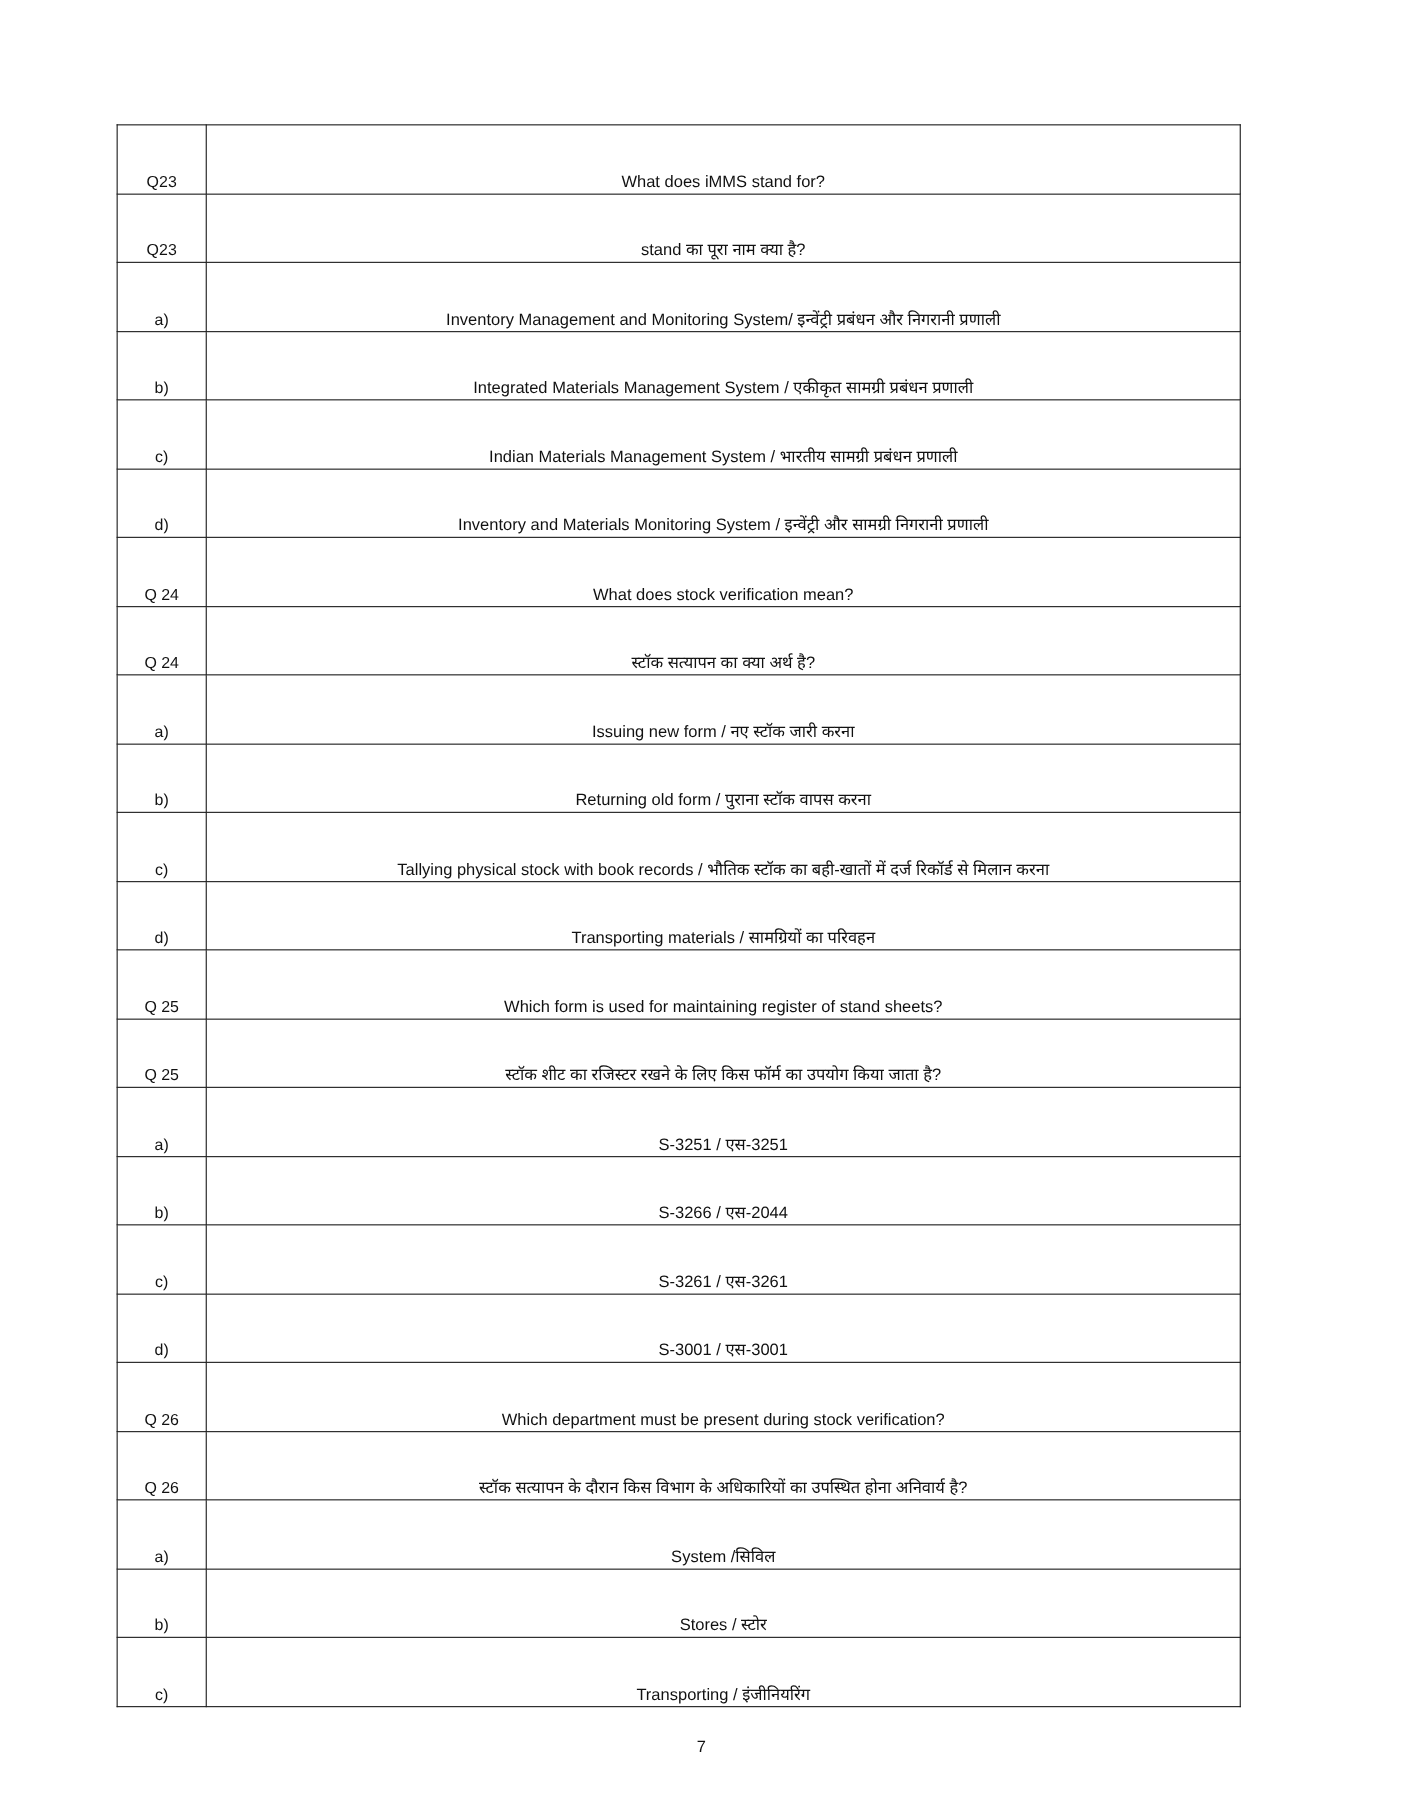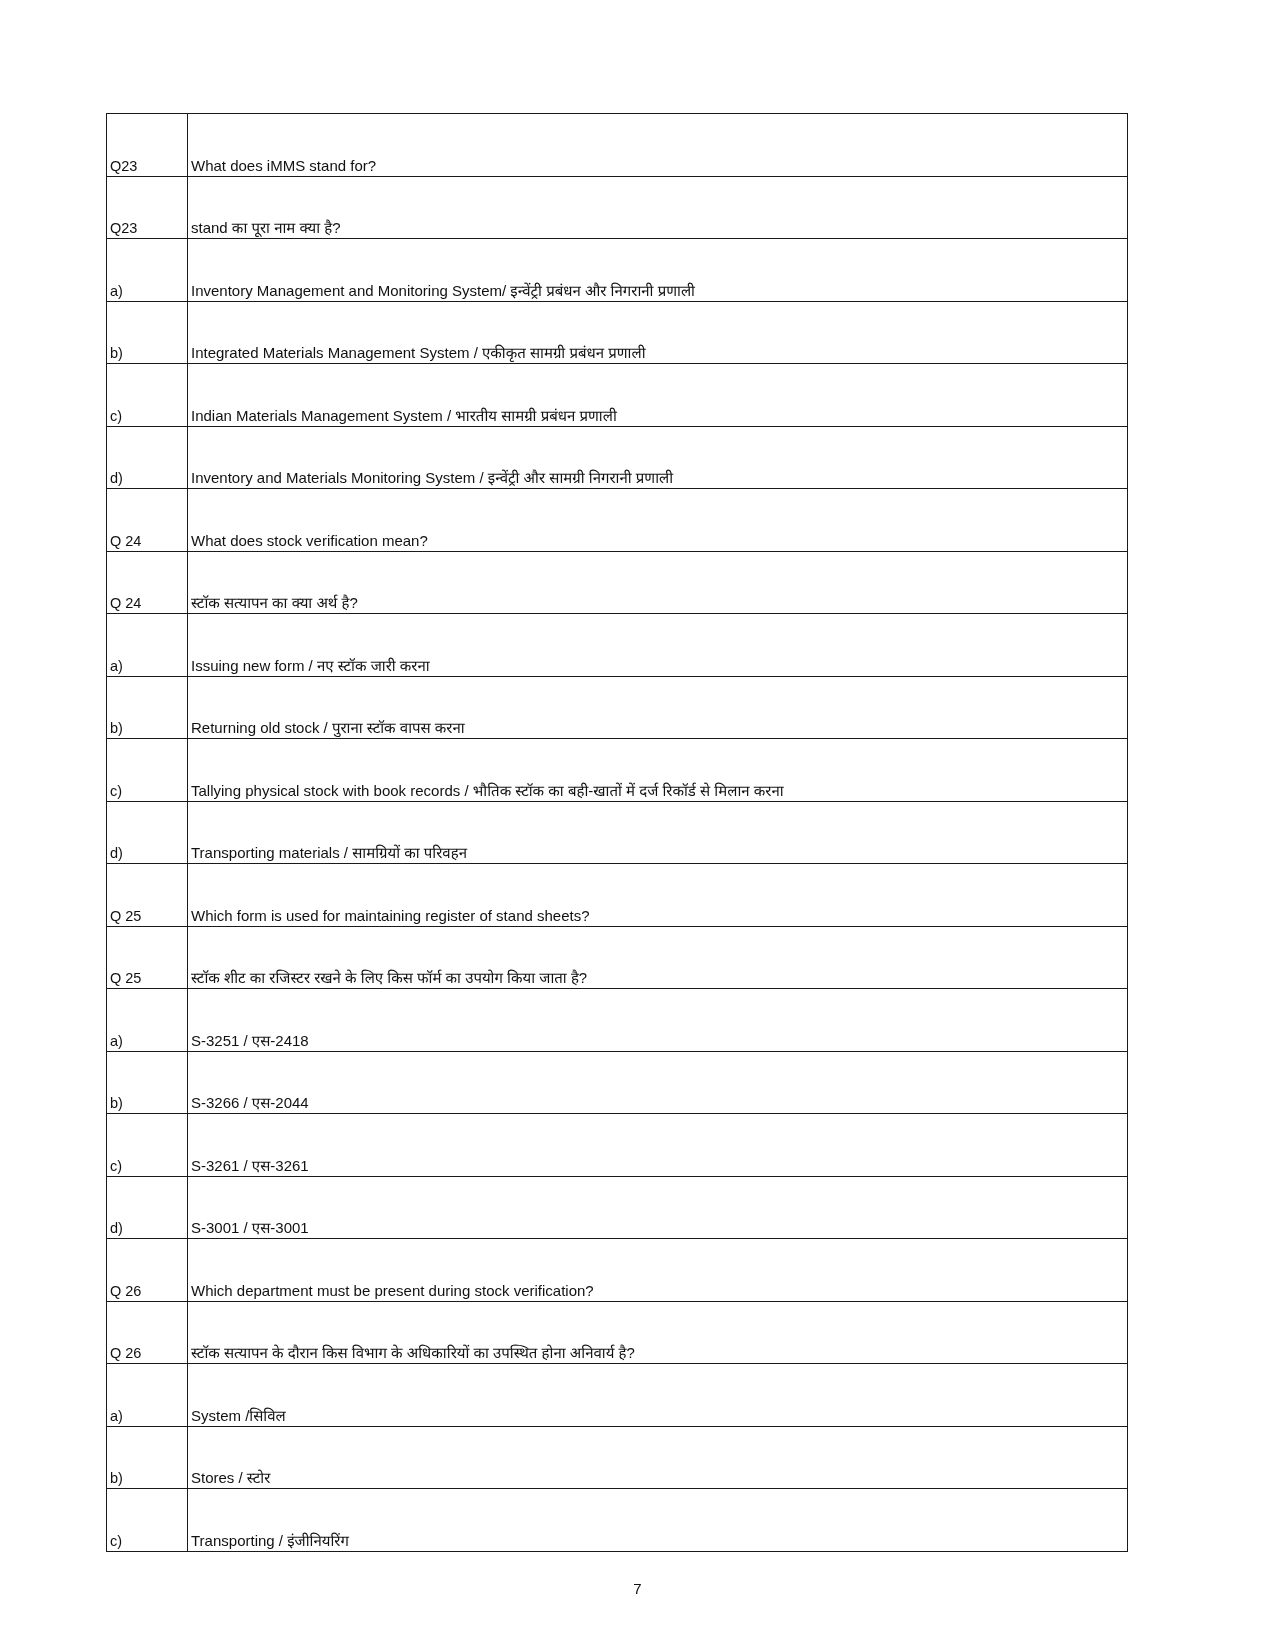--- a/index.html
+++ b/index.html
@@ -25,20 +25,21 @@
   }
   .sheet td {
     border: 1.5px solid #1a1a1a;
     height: 60.5px;
     padding: 0 3px 1px 3px;
     vertical-align: bottom;
     font-size: 15px;
     line-height: 18px;
     white-space: nowrap;
     overflow: hidden;
+    text-align: center;
   }
   .sheet col.c-label { width: 81px; }
   .sheet col.c-text { width: 940px; }
   .sheet td.label {
     font-size: 14.5px;
   }
   .page-number {
     position: absolute;
     top: 1580px;
     left: 0;
@@ -88,41 +89,41 @@
     <tr>
         <td class="label">Q 24</td>
         <td class="text">स्टॉक सत्यापन का क्या अर्थ है?</td>
       </tr>
     <tr>
         <td class="label">a)</td>
         <td class="text">Issuing new form / नए स्टॉक जारी करना</td>
       </tr>
     <tr>
         <td class="label">b)</td>
-        <td class="text">Returning old stock / पुराना स्टॉक वापस करना</td>
+        <td class="text">Returning old form / पुराना स्टॉक वापस करना</td>
       </tr>
     <tr>
         <td class="label">c)</td>
         <td class="text">Tallying physical stock with book records / भौतिक स्टॉक का बही-खातों में दर्ज रिकॉर्ड से मिलान करना</td>
       </tr>
     <tr>
         <td class="label">d)</td>
         <td class="text">Transporting materials / सामग्रियों का परिवहन</td>
       </tr>
     <tr>
         <td class="label">Q 25</td>
         <td class="text">Which form is used for maintaining register of stand sheets?</td>
       </tr>
     <tr>
         <td class="label">Q 25</td>
         <td class="text">स्टॉक शीट का रजिस्टर रखने के लिए किस फॉर्म का उपयोग किया जाता है?</td>
       </tr>
     <tr>
         <td class="label">a)</td>
-        <td class="text">S-3251 / एस-2418</td>
+        <td class="text">S-3251 / एस-3251</td>
       </tr>
     <tr>
         <td class="label">b)</td>
         <td class="text">S-3266 / एस-2044</td>
       </tr>
     <tr>
         <td class="label">c)</td>
         <td class="text">S-3261 / एस-3261</td>
       </tr>
     <tr>

